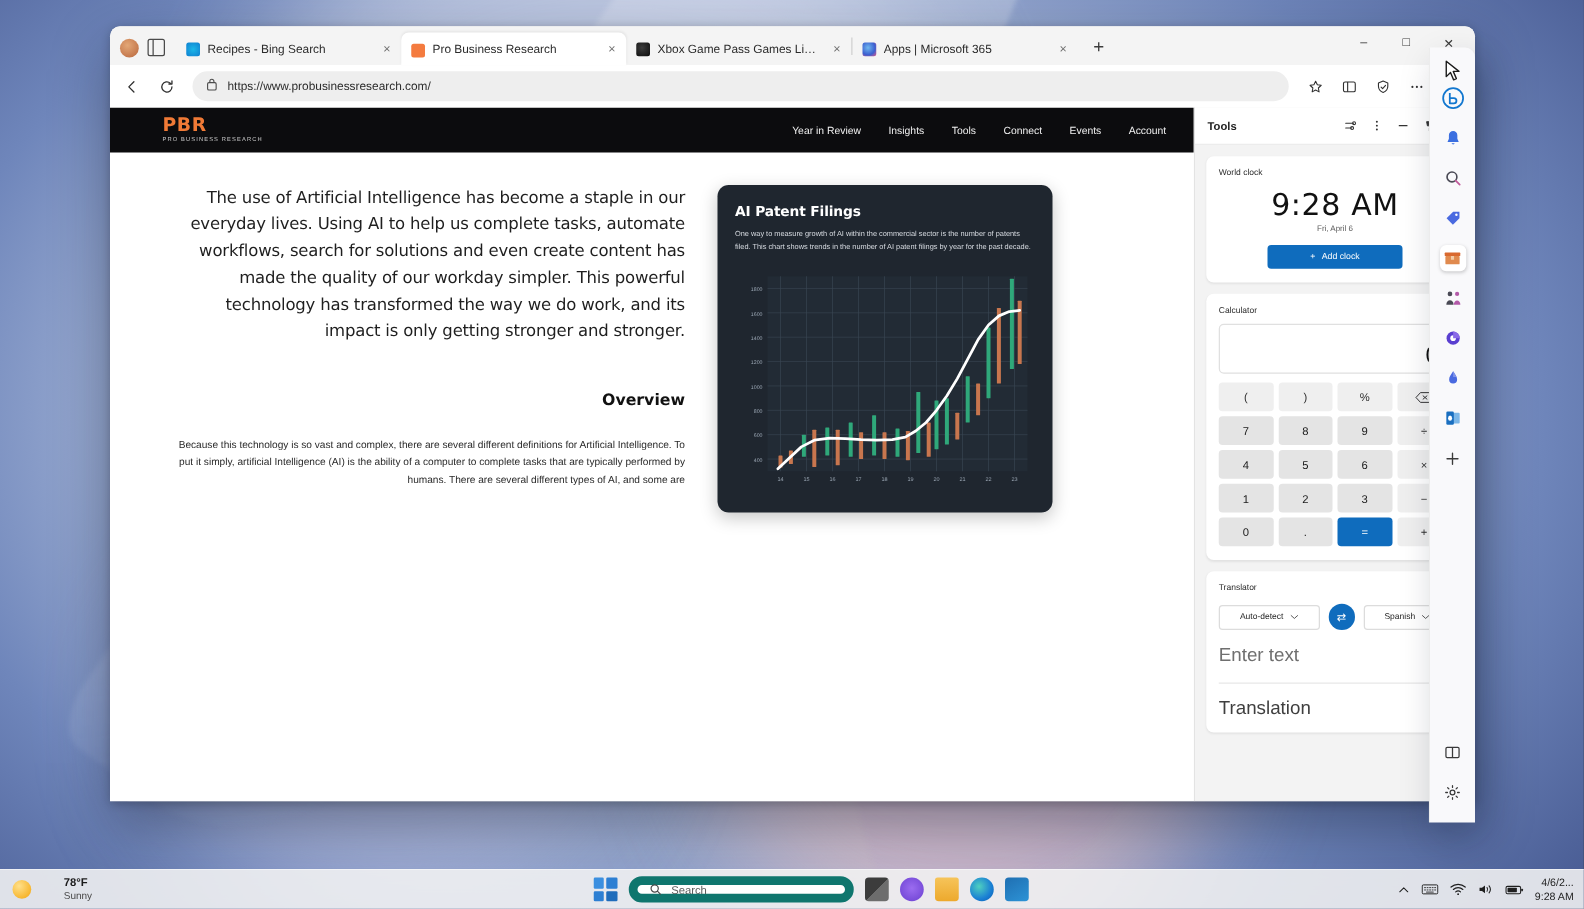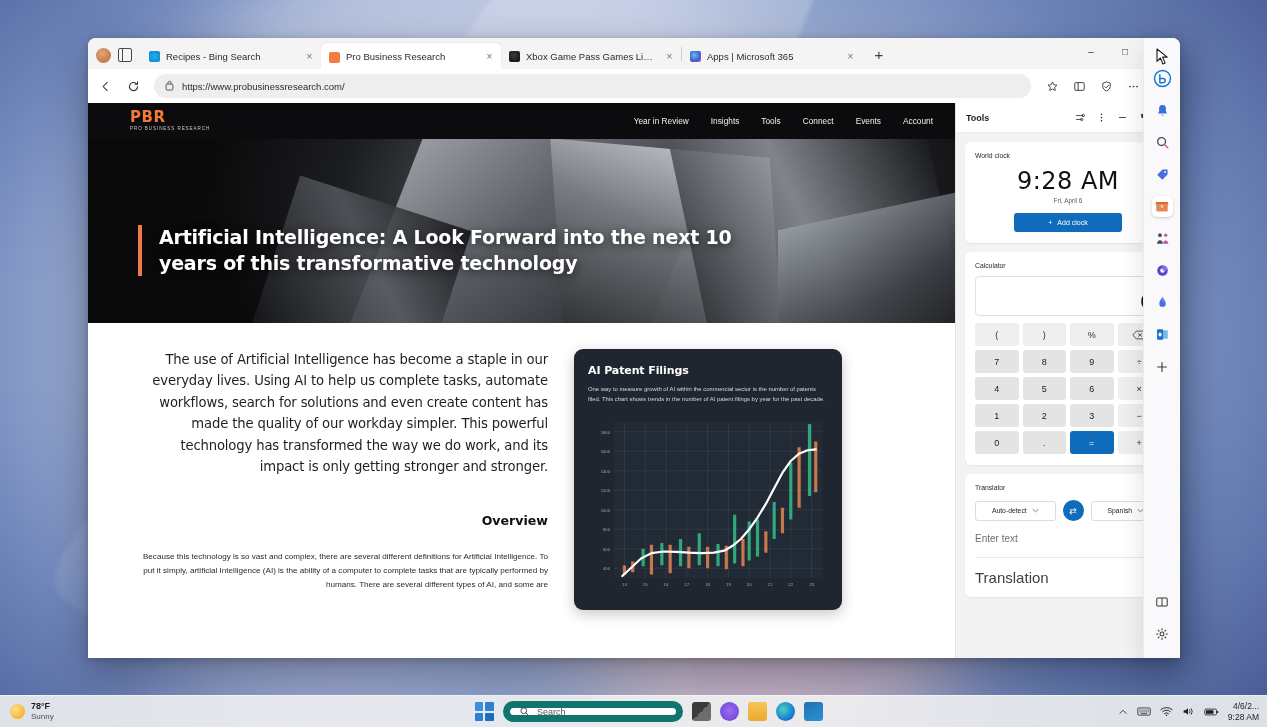--- a/index.html
+++ b/index.html
@@ -44,21 +44,21 @@
     backdrop-filter: blur(18px);
     display: flex; align-items: center;
     font-size: 9px; color: #1b1b1b;
     border-top: 1px solid rgba(255,255,255,.5);
   }
   .tb-weather { display: flex; align-items: center; gap: 6px; padding-left: 10px; width: 180px; }
   .tb-sun {
     width: 15px; height: 15px; border-radius: 50%;
     background: radial-gradient(circle at 35% 32%, #ffe08a, #f7b731 70%, #eda01c);
   }
-  .tb-weather .wlines { line-height: 1.25; }
+  .tb-weather .wlines { line-height: 1.25; margin-left: 20px; }
   .tb-weather .wtemp { font-size: 9px; font-weight: 600; }
   .tb-weather .wdesc { font-size: 8px; color: #4a4a4a; }
 
   .tb-center { flex: 1; display: flex; align-items: center; justify-content: center; gap: 9px; }
   .tb-start { width: 19px; height: 19px; display: grid; grid-template-columns: 1fr 1fr; grid-gap: 2px; }
   .tb-start i { background: #2d7fd3; border-radius: 1px; display: block; }
   .tb-start i:nth-child(1){ background:#3b8fe0 } .tb-start i:nth-child(2){ background:#2d7fd3 }
   .tb-start i:nth-child(3){ background:#2d7fd3 } .tb-start i:nth-child(4){ background:#1f6cbb }
   .tb-search {
     width: 180px; height: 21px; border-radius: 12px;
@@ -72,21 +72,21 @@
   .ico-files { background: linear-gradient(180deg,#f6c45a,#eda92d); border-radius: 2px 2px 3px 3px; }
   .ico-edge { background: radial-gradient(circle at 38% 38%, #4fd0c0, #1a7fd4 60%, #0b5cad); border-radius: 50%; }
   .ico-store { background: linear-gradient(150deg,#1f6fb2,#2d93d6); border-radius: 3px; }
 
   .tb-right { display: flex; align-items: center; gap: 9px; padding-right: 8px; color: #1f1f1f; }
   .tb-right svg { display: block; }
   .tb-clock { text-align: right; line-height: 1.25; font-size: 8.5px; }
 
   
   #edge {
-    position: absolute; left: 88px; top: 38px; width: 1092px; height: 620px;
+    position: absolute; left: 88px; top: 21px; width: 1092px; height: 620px;
     background: #f4f4f4;
     border-radius: 8px 8px 0 0;
     box-shadow: 0 18px 46px rgba(12,20,40,.42), 0 2px 8px rgba(0,0,0,.22);
     overflow: hidden;
     display: flex; flex-direction: column;
   }
 
   
   .tabstrip {
     height: 31px; background: #f4f4f4;
@@ -276,21 +276,21 @@
   .tr-row { margin-top: 8px; display: flex; align-items: center; gap: 7px; }
   .tr-sel {
     flex: 1 1 auto; height: 20px; border: 1px solid #dcdcdc; border-radius: 3px;
     display: flex; align-items: center; justify-content: center; gap: 5px;
     font-size: 6.8px; color: #1f1f1f; background: #fff;
   }
   .tr-swap {
     width: 21px; height: 21px; border-radius: 50%; background: #0f6cbd; color: #fff;
     display: flex; align-items: center; justify-content: center; font-size: 9px; flex: 0 0 auto;
   }
-  .tr-enter { margin-top: 12px; font-size: 10px; color: #6f6f6f; }
+  .tr-enter { margin-top: 12px; font-size: 15px; color: #6f6f6f; }
   .tr-div { margin-top: 13px; border-top: 1px solid #e8e8e8; }
   .tr-out { margin-top: 11px; font-size: 15px; color: #3f3f3f; }
   .sp-scroll {
     position: absolute; right: 2px; top: 10px; width: 3px; height: 180px;
     background: #c4c4c4; border-radius: 2px;
   }
 
   
   #rail {
     position: absolute; left: 1143px; top: 38px; width: 37px; height: 620px;
@@ -420,28 +420,20 @@
         <div class="site-nav">
           <a href="#">Year in Review</a>
           <a href="#">Insights</a>
           <a href="#">Tools</a>
           <a href="#">Connect</a>
           <a href="#">Events</a>
           <a href="#">Account</a>
         </div>
       </div>
 
-      <div class="hero">
-        <div class="shard s1"></div>
-        <div class="shard s2"></div>
-        <div class="shard s3"></div>
-        <div class="shard s4"></div>
-        <div class="shard s5"></div>
-        <div class="hero-title">Artificial Intelligence: A Look Forward into the next 10 years of this transformative technology</div>
-      </div>
 
       <div class="body-area">
         <div class="col-left">
           <div class="lead">The use of Artificial Intelligence has become a staple in our everyday lives. Using AI to help us complete tasks, automate workflows, search for solutions and even create content has made the quality of our workday simpler. This powerful technology has transformed the way we do work, and its impact is only getting stronger and stronger.</div>
           <div class="overview-h">Overview</div>
           <div class="body-p">Because this technology is so vast and complex, there are several different definitions for Artificial Intelligence. To put it simply, artificial Intelligence (AI) is the ability of a computer to complete tasks that are typically performed by humans. There are several different types of AI, and some are</div>
         </div>
 
         <div class="chart-card">
           <div class="chart-title">AI Patent Filings</div>

